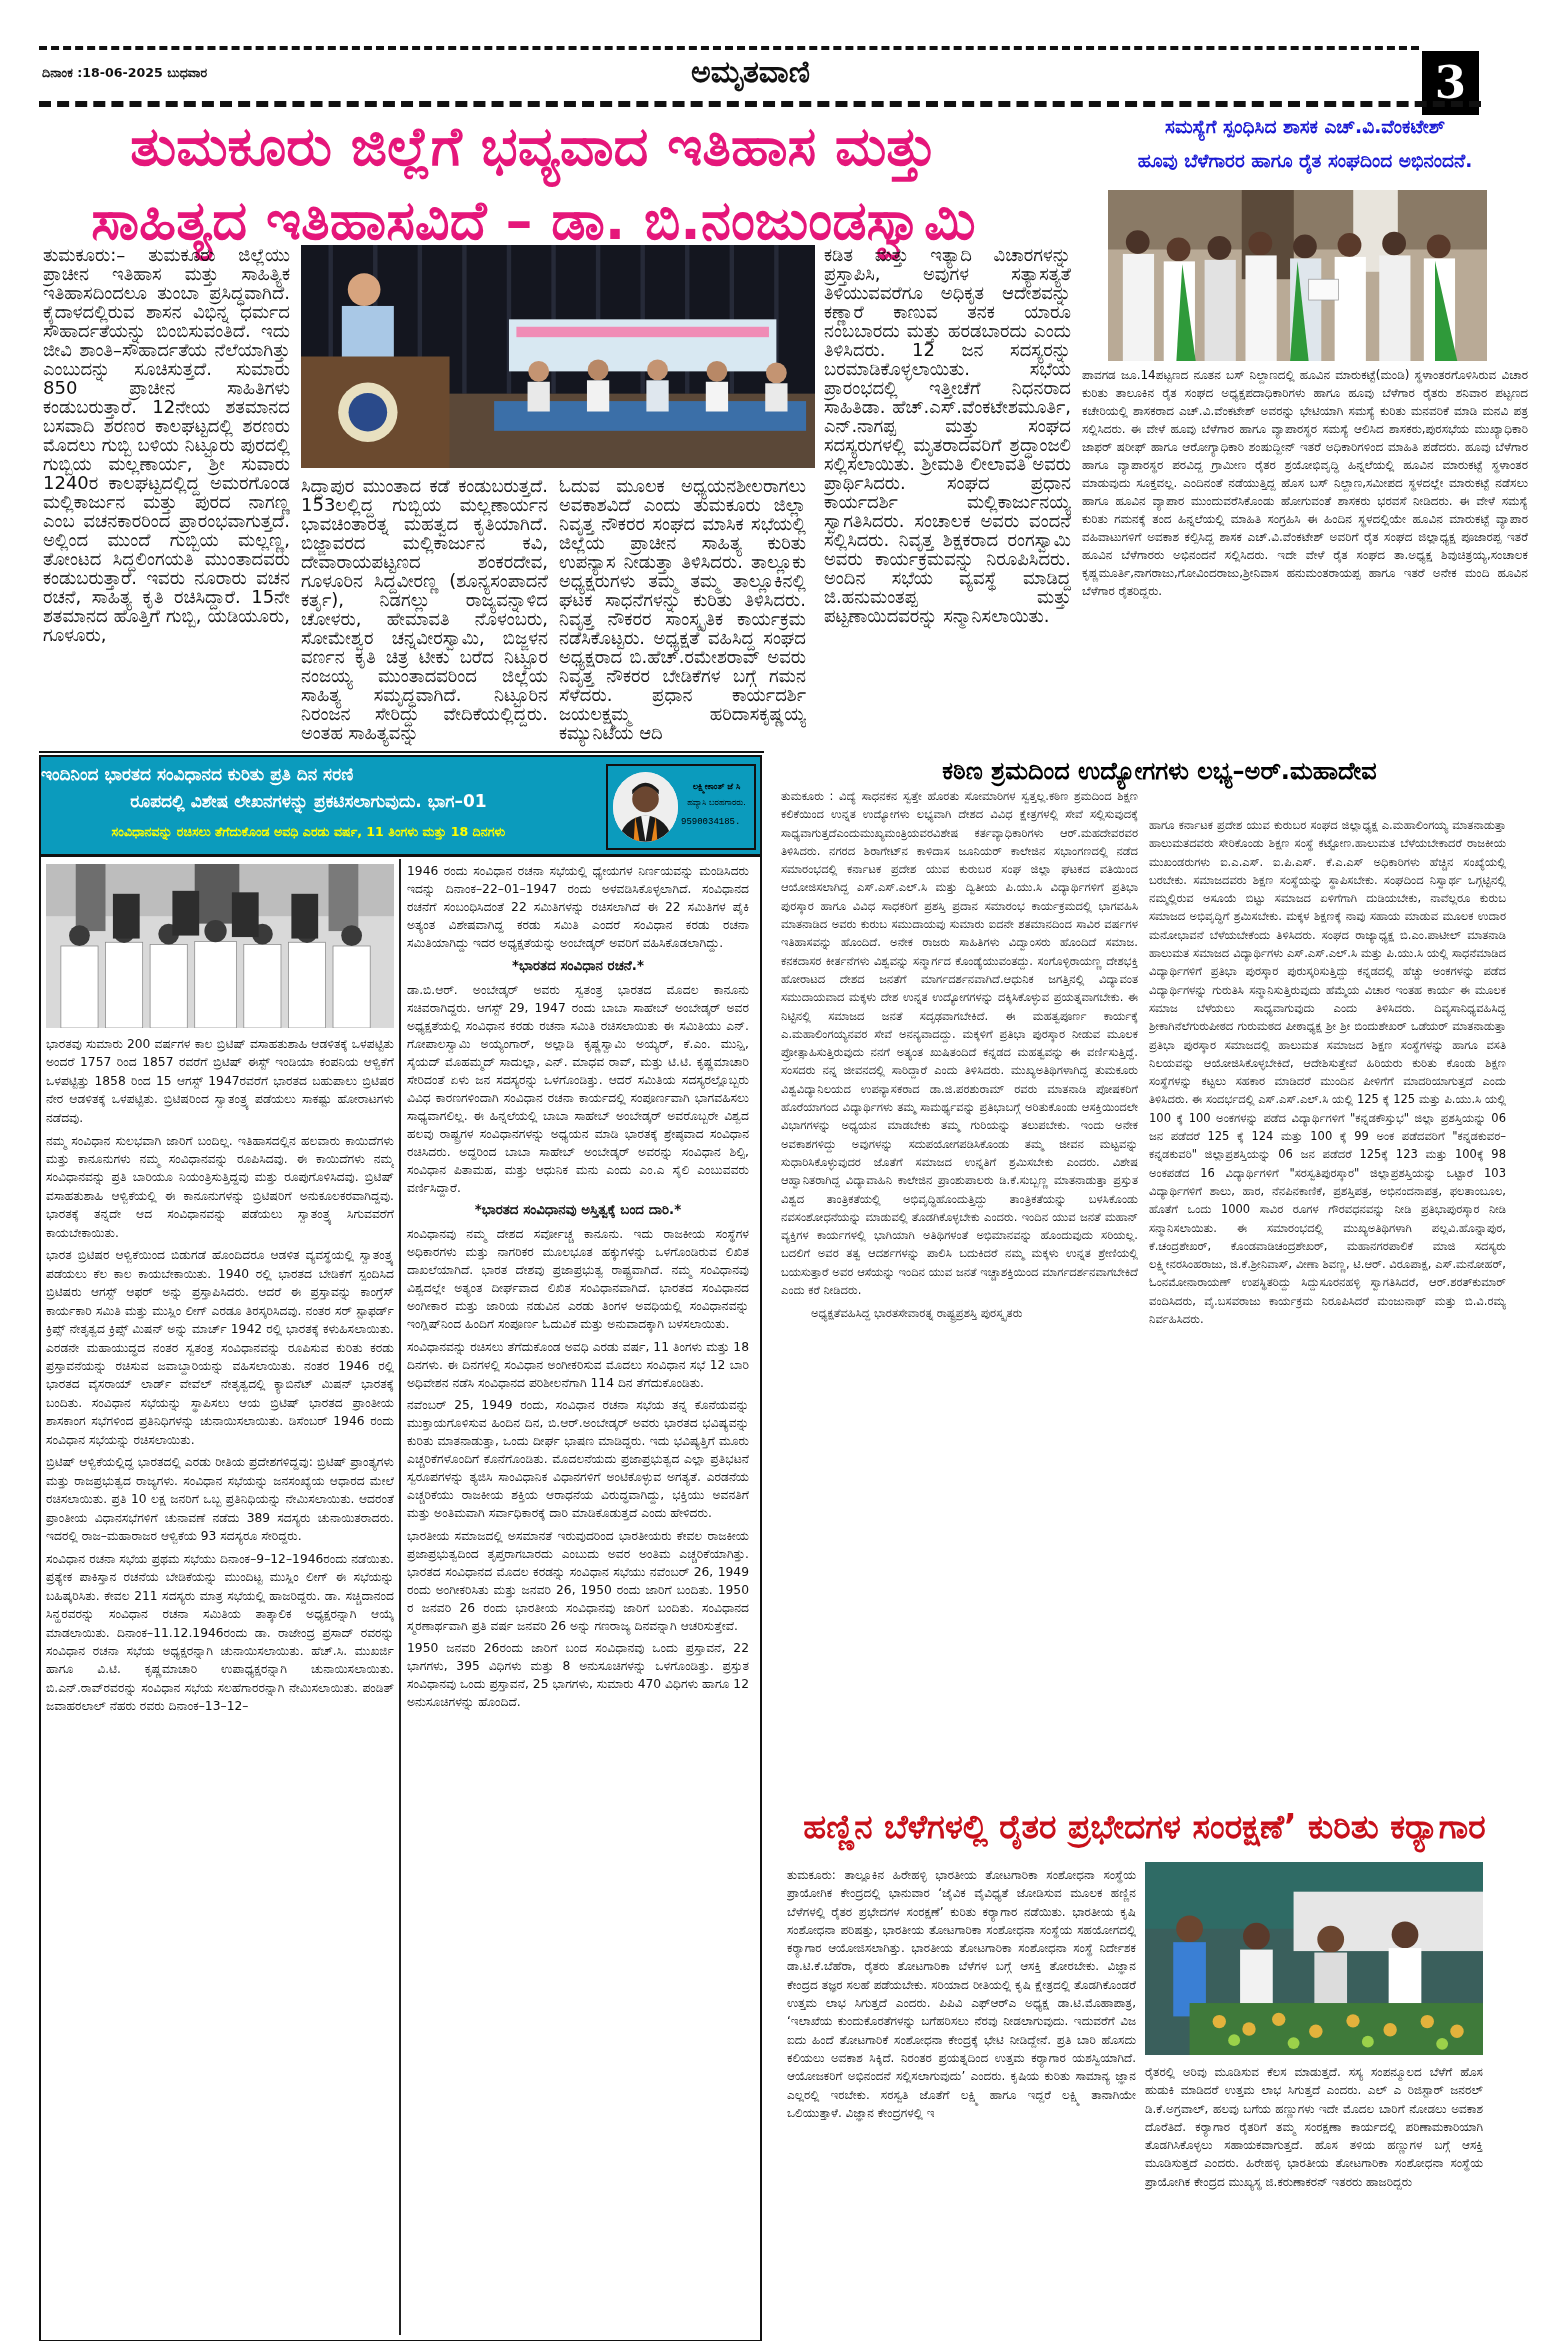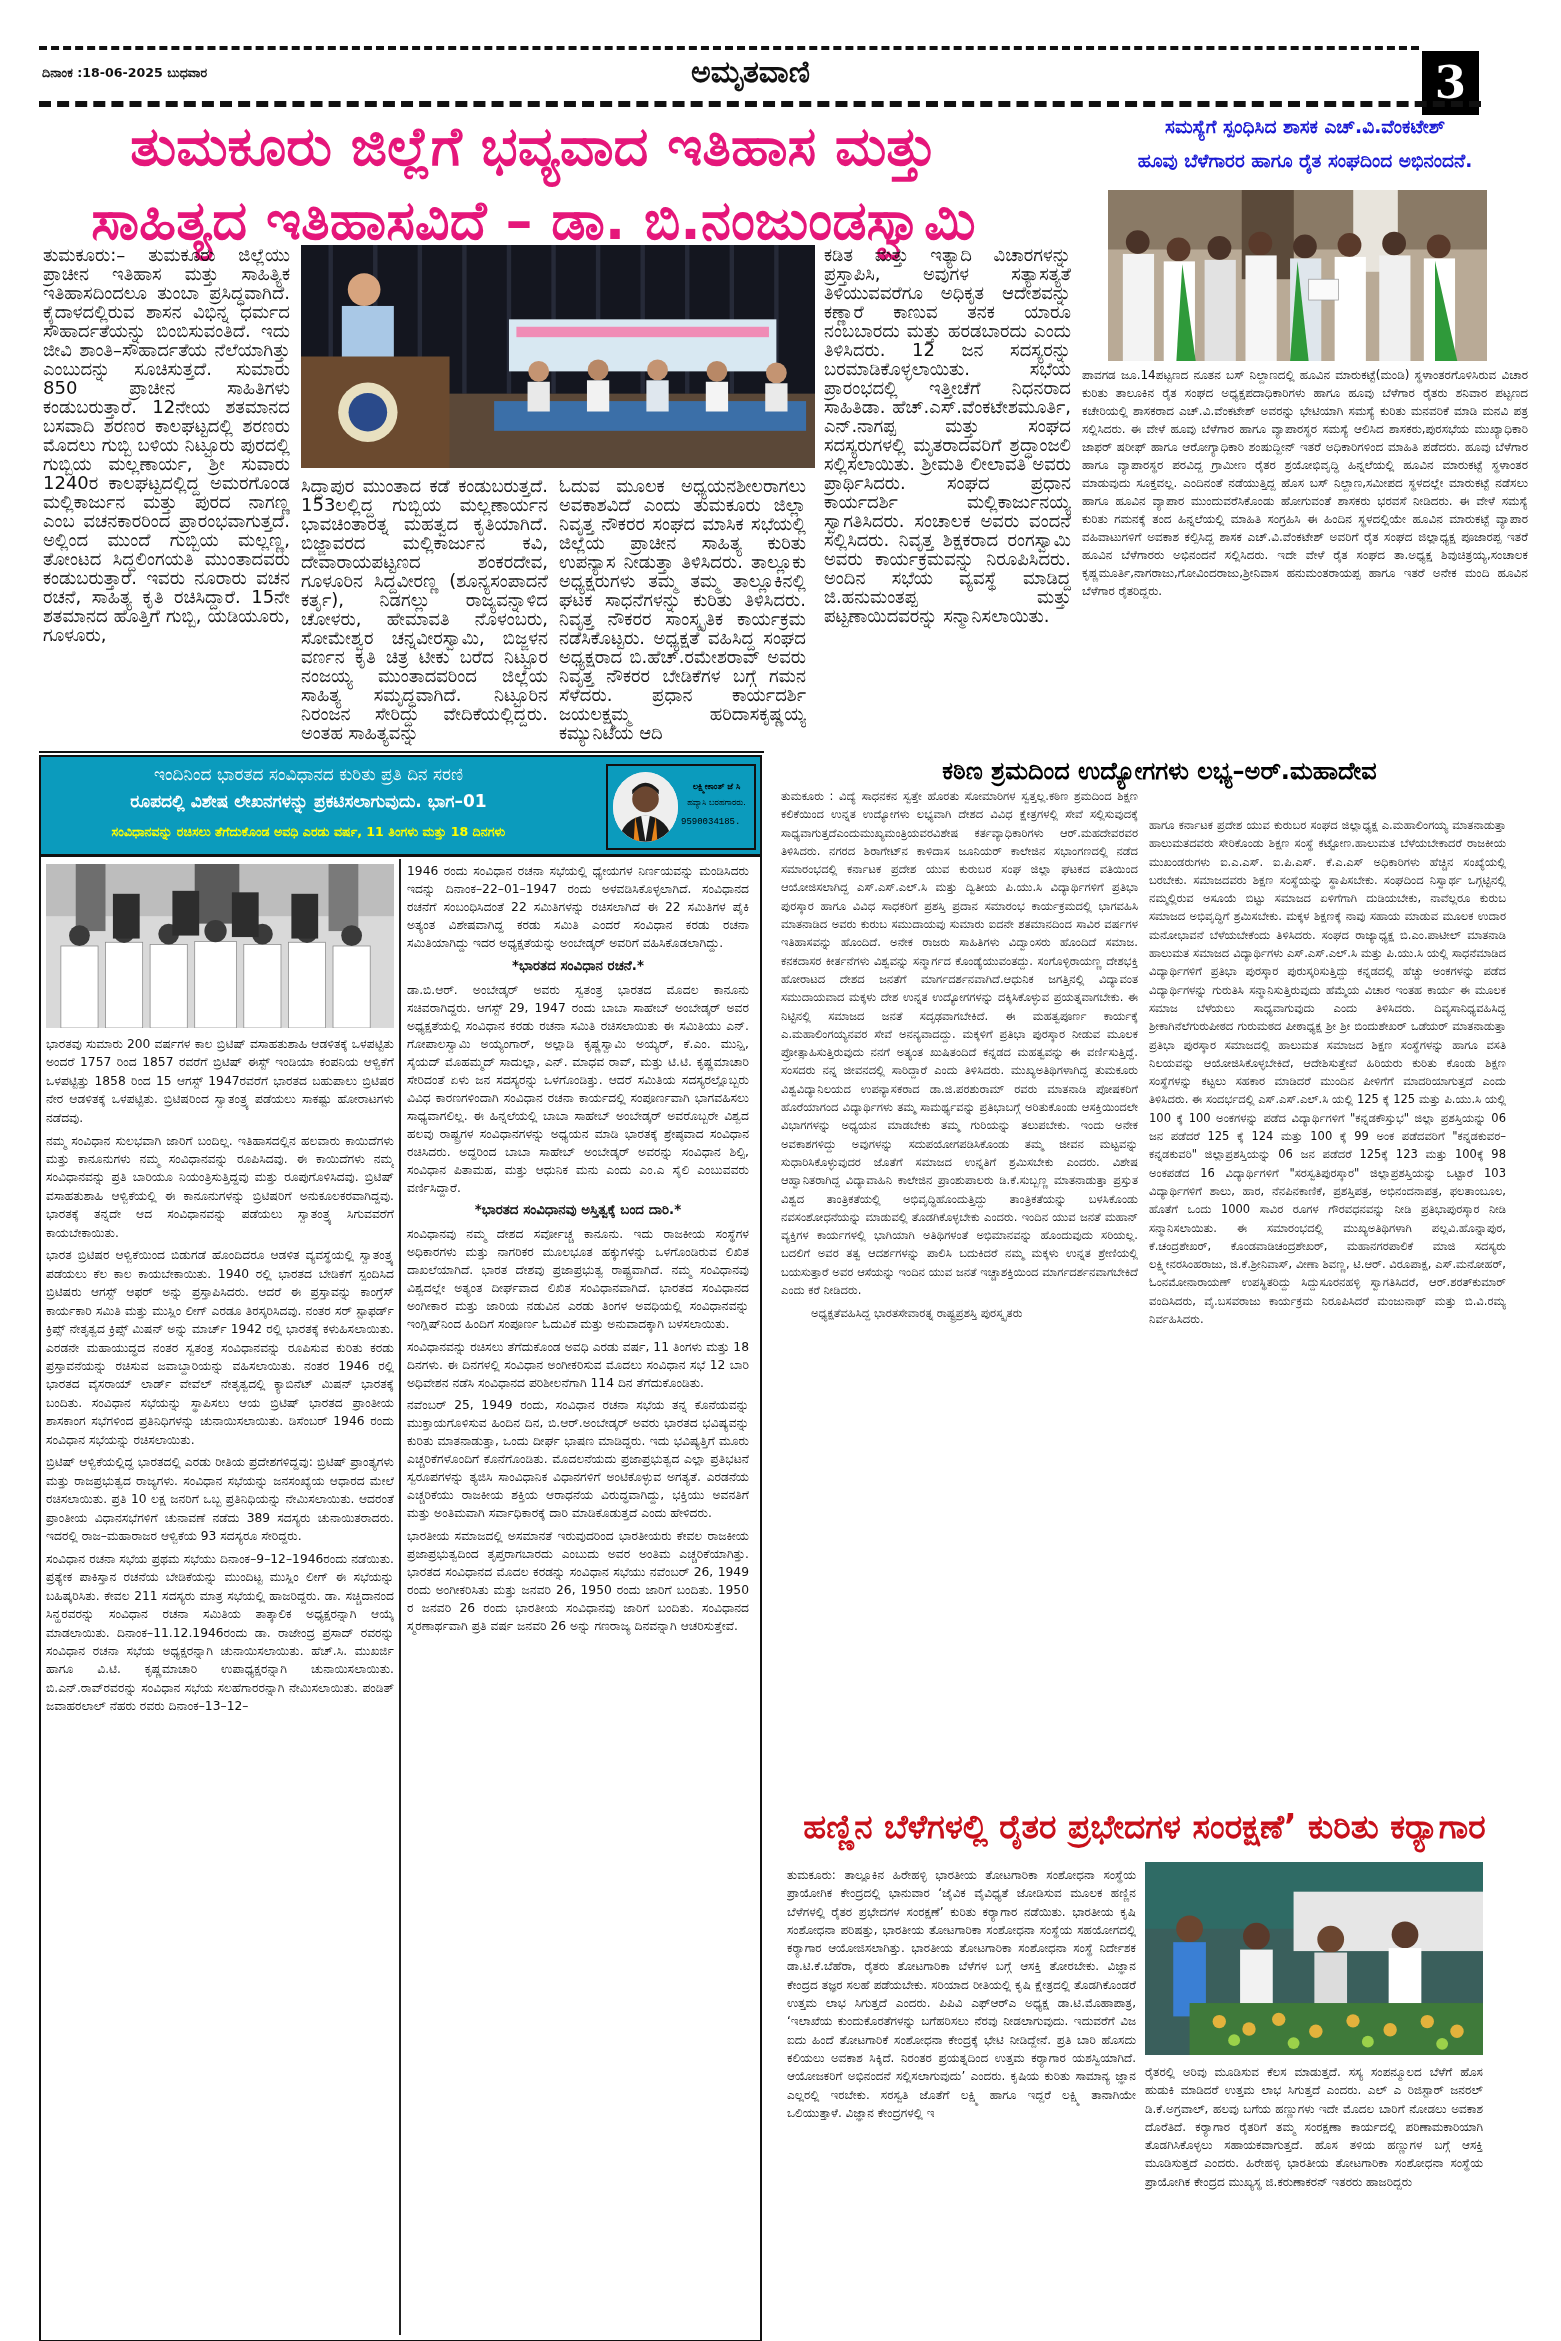--- a/index.html
+++ b/index.html
@@ -11,21 +11,21 @@
   .page-num{left:1422px;top:51px;width:57px;height:64px;background:#000;color:#fff;font-family:"DejaVu Serif",serif;font-weight:bold;font-size:45px;text-align:center;line-height:64px;}
   .pink-head{color:#e5167a;font-weight:bold;text-align:center;font-size:54px;line-height:74px;}
   .blue-head{color:#1a1ad4;font-weight:bold;text-align:center;font-size:18.6px;line-height:34px;}
   .col{position:absolute;font-size:18px;line-height:19px;text-align:justify;overflow:hidden;word-break:break-word;}
   .col p{margin:0 0 4.5px 0;}
   .photo{position:absolute;overflow:hidden;}
   .photo svg{width:100%;height:100%;display:block;}
   .vrule{position:absolute;width:1.5px;background:#222;}
   .hrule{position:absolute;height:2.2px;background:#111;}
   .banner{position:absolute;left:39px;top:755px;width:719px;height:97px;border:2.2px solid #111;background:#0b9bbd;}
-  .banner-line1{position:absolute;left:0;top:7.4px;width:535px;text-align:center;color:#fff;font-size:17px;font-weight:normal;}
+  .banner-line1{position:absolute;left:0;top:7.4px;width:535px;color:#fff;font-size:17px;font-weight:bold;}
   .banner-line2{position:absolute;left:0;top:34px;width:535px;text-align:center;color:#fff;font-size:17px;font-weight:bold;}
   .banner-line3{position:absolute;left:0;top:67px;width:535px;text-align:center;color:#ffff00;font-size:12.6px;font-weight:bold;}
   .author-box{position:absolute;left:565px;top:7.4px;width:146px;height:82px;border:2.2px solid #111;background:#0b9bbd;}
   .author-photo{position:absolute;left:4.5px;top:6px;width:65px;height:70px;background:#f2f2f2;border-radius:50%;overflow:hidden;}
   .author-name{position:absolute;left:73px;top:15px;font-size:8.2px;font-weight:bold;color:#000;width:71px;text-align:center;}
   .author-role{position:absolute;left:73px;top:31px;font-size:8.2px;color:#000;width:71px;text-align:center;}
   .author-phone{position:absolute;left:73px;top:51px;font-size:9px;font-family:Liberation Mono, monospace;color:#000;width:71px;text-align:left;}
   .const-box{position:absolute;left:39px;top:855px;width:719px;height:1483px;border:2.2px solid #111;}
   .subhead{font-weight:bold;text-align:center;font-size:13.4px;margin:4.5px 0 6px 0;}
   .black-head{position:absolute;font-weight:bold;color:#000;font-size:24px;text-align:center;}
@@ -191,20 +191,21 @@
 
 <div class="col" style="left:407px;top:862px;width:342px;height:1468px;font-size:12.3px;line-height:18px;">
   <p>1946 ರಂದು ಸಂವಿಧಾನ ರಚನಾ ಸಭೆಯಲ್ಲಿ ಧ್ಯೇಯಗಳ ನಿರ್ಣಯವನ್ನು ಮಂಡಿಸಿದರು ಇದನ್ನು ದಿನಾಂಕ–22–01–1947 ರಂದು ಅಳವಡಿಸಿಕೊಳ್ಳಲಾಗಿದೆ. ಸಂವಿಧಾನದ ರಚನೆಗೆ ಸಂಬಂಧಿಸಿದಂತೆ 22 ಸಮಿತಿಗಳನ್ನು ರಚಿಸಲಾಗಿದೆ ಈ 22 ಸಮಿತಿಗಳ ಪೈಕಿ ಅತ್ಯಂತ ವಿಶೇಷವಾಗಿದ್ದ ಕರಡು ಸಮಿತಿ ಎಂದರೆ ಸಂವಿಧಾನ ಕರಡು ರಚನಾ ಸಮಿತಿಯಾಗಿದ್ದು ಇದರ ಅಧ್ಯಕ್ಷತೆಯನ್ನು ಅಂಬೇಡ್ಕರ್ ಅವರಿಗೆ ವಹಿಸಿಕೊಡಲಾಗಿದ್ದು.</p>
   <div class="subhead">*ಭಾರತದ ಸಂವಿಧಾನ ರಚನೆ.*</div>
   <p>ಡಾ.ಬಿ.ಆರ್. ಅಂಬೇಡ್ಕರ್ ಅವರು ಸ್ವತಂತ್ರ ಭಾರತದ ಮೊದಲ ಕಾನೂನು ಸಚಿವರಾಗಿದ್ದರು. ಆಗಸ್ಟ್ 29, 1947 ರಂದು ಬಾಬಾ ಸಾಹೇಬ್ ಅಂಬೇಡ್ಕರ್ ಅವರ ಅಧ್ಯಕ್ಷತೆಯಲ್ಲಿ ಸಂವಿಧಾನ ಕರಡು ರಚನಾ ಸಮಿತಿ ರಚಿಸಲಾಯಿತು ಈ ಸಮಿತಿಯು ಎನ್. ಗೋಪಾಲಸ್ವಾಮಿ ಅಯ್ಯಂಗಾರ್, ಅಲ್ಲಾಡಿ ಕೃಷ್ಣಸ್ವಾಮಿ ಅಯ್ಯರ್, ಕೆ.ಎಂ. ಮುನ್ಷಿ, ಸೈಯದ್ ಮೊಹಮ್ಮದ್ ಸಾದುಲ್ಲಾ, ಎನ್. ಮಾಧವ ರಾವ್, ಮತ್ತು ಟಿ.ಟಿ. ಕೃಷ್ಣಮಾಚಾರಿ ಸೇರಿದಂತೆ ಏಳು ಜನ ಸದಸ್ಯರನ್ನು ಒಳಗೊಂಡಿತ್ತು. ಆದರೆ ಸಮಿತಿಯ ಸದಸ್ಯರಲ್ಲೊಬ್ಬರು ವಿವಿಧ ಕಾರಣಗಳಿಂದಾಗಿ ಸಂವಿಧಾನ ರಚನಾ ಕಾರ್ಯದಲ್ಲಿ ಸಂಪೂರ್ಣವಾಗಿ ಭಾಗವಹಿಸಲು ಸಾಧ್ಯವಾಗಲಿಲ್ಲ. ಈ ಹಿನ್ನಲೆಯಲ್ಲಿ ಬಾಬಾ ಸಾಹೇಬ್ ಅಂಬೇಡ್ಕರ್ ಅವರೊಬ್ಬರೇ ವಿಶ್ವದ ಹಲವು ರಾಷ್ಟ್ರಗಳ ಸಂವಿಧಾನಗಳನ್ನು ಅಧ್ಯಯನ ಮಾಡಿ ಭಾರತಕ್ಕೆ ಶ್ರೇಷ್ಠವಾದ ಸಂವಿಧಾನ ರಚಿಸಿದರು. ಅದ್ದರಿಂದ ಬಾಬಾ ಸಾಹೇಬ್ ಅಂಬೇಡ್ಕರ್ ಅವರನ್ನು ಸಂವಿಧಾನ ಶಿಲ್ಪಿ, ಸಂವಿಧಾನ ಪಿತಾಮಹ, ಮತ್ತು ಆಧುನಿಕ ಮನು ಎಂದು ಎಂ.ಎ ಸೈಲಿ ಎಂಬುವವರು ವರ್ಣಿಸಿದ್ದಾರೆ.</p>
   <div class="subhead">*ಭಾರತದ ಸಂವಿಧಾನವು ಅಸ್ತಿತ್ವಕ್ಕೆ ಬಂದ ದಾರಿ.*</div>
   <p>ಸಂವಿಧಾನವು ನಮ್ಮ ದೇಶದ ಸರ್ವೋಚ್ಚ ಕಾನೂನು. ಇದು ರಾಜಕೀಯ ಸಂಸ್ಥೆಗಳ ಅಧಿಕಾರಗಳು ಮತ್ತು ನಾಗರಿಕರ ಮೂಲಭೂತ ಹಕ್ಕುಗಳನ್ನು ಒಳಗೊಂಡಿರುವ ಲಿಖಿತ ದಾಖಲೆಯಾಗಿದೆ. ಭಾರತ ದೇಶವು ಪ್ರಜಾಪ್ರಭುತ್ವ ರಾಷ್ಟ್ರವಾಗಿದೆ. ನಮ್ಮ ಸಂವಿಧಾನವು ವಿಶ್ವದಲ್ಲೇ ಅತ್ಯಂತ ದೀರ್ಘವಾದ ಲಿಖಿತ ಸಂವಿಧಾನವಾಗಿದೆ. ಭಾರತದ ಸಂವಿಧಾನದ ಅಂಗೀಕಾರ ಮತ್ತು ಜಾರಿಯ ನಡುವಿನ ಎರಡು ತಿಂಗಳ ಅವಧಿಯಲ್ಲಿ ಸಂವಿಧಾನವನ್ನು ಇಂಗ್ಲಿಷ್‌ನಿಂದ ಹಿಂದಿಗೆ ಸಂಪೂರ್ಣ ಓದುವಿಕೆ ಮತ್ತು ಅನುವಾದಕ್ಕಾಗಿ ಬಳಸಲಾಯಿತು.</p>
   <p>ಸಂವಿಧಾನವನ್ನು ರಚಿಸಲು ತೆಗೆದುಕೊಂಡ ಅವಧಿ ಎರಡು ವರ್ಷ, 11 ತಿಂಗಳು ಮತ್ತು 18 ದಿನಗಳು. ಈ ದಿನಗಳಲ್ಲಿ ಸಂವಿಧಾನ ಅಂಗೀಕರಿಸುವ ಮೊದಲು ಸಂವಿಧಾನ ಸಭೆ 12 ಬಾರಿ ಅಧಿವೇಶನ ನಡೆಸಿ ಸಂವಿಧಾನದ ಪರಿಶೀಲನೆಗಾಗಿ 114 ದಿನ ತೆಗೆದುಕೊಂಡಿತು.</p>
   <p>ನವೆಂಬರ್ 25, 1949 ರಂದು, ಸಂವಿಧಾನ ರಚನಾ ಸಭೆಯ ತನ್ನ ಕೊನೆಯವನ್ನು ಮುಕ್ತಾಯಗೊಳಿಸುವ ಹಿಂದಿನ ದಿನ, ಬಿ.ಆರ್.ಅಂಬೇಡ್ಕರ್ ಅವರು ಭಾರತದ ಭವಿಷ್ಯವನ್ನು ಕುರಿತು ಮಾತನಾಡುತ್ತಾ, ಒಂದು ದೀರ್ಘ ಭಾಷಣ ಮಾಡಿದ್ದರು. ಇದು ಭವಿಷ್ಯತ್ತಿಗೆ ಮೂರು ಎಚ್ಚರಿಕೆಗಳೊಂದಿಗೆ ಕೊನೆಗೊಂಡಿತು. ಮೊದಲನೆಯದು ಪ್ರಜಾಪ್ರಭುತ್ವದ ಎಲ್ಲಾ ಪ್ರತಿಭಟನೆ ಸ್ವರೂಪಗಳನ್ನು ತ್ಯಜಿಸಿ ಸಾಂವಿಧಾನಿಕ ವಿಧಾನಗಳಿಗೆ ಅಂಟಿಕೊಳ್ಳುವ ಅಗತ್ಯತೆ. ಎರಡನೆಯ ಎಚ್ಚರಿಕೆಯು ರಾಜಕೀಯ ಶಕ್ತಿಯ ಆರಾಧನೆಯ ವಿರುದ್ಧವಾಗಿದ್ದು, ಭಕ್ತಿಯು ಅವನತಿಗೆ ಮತ್ತು ಅಂತಿಮವಾಗಿ ಸರ್ವಾಧಿಕಾರಕ್ಕೆ ದಾರಿ ಮಾಡಿಕೊಡುತ್ತದೆ ಎಂದು ಹೇಳಿದರು.</p>
   <p>ಭಾರತೀಯ ಸಮಾಜದಲ್ಲಿ ಅಸಮಾನತೆ ಇರುವುದರಿಂದ ಭಾರತೀಯರು ಕೇವಲ ರಾಜಕೀಯ ಪ್ರಜಾಪ್ರಭುತ್ವದಿಂದ ತೃಪ್ತರಾಗಬಾರದು ಎಂಬುದು ಅವರ ಅಂತಿಮ ಎಚ್ಚರಿಕೆಯಾಗಿತ್ತು. ಭಾರತದ ಸಂವಿಧಾನದ ಮೊದಲ ಕರಡನ್ನು ಸಂವಿಧಾನ ಸಭೆಯು ನವೆಂಬರ್ 26, 1949 ರಂದು ಅಂಗೀಕರಿಸಿತು ಮತ್ತು ಜನವರಿ 26, 1950 ರಂದು ಜಾರಿಗೆ ಬಂದಿತು. 1950 ರ ಜನವರಿ 26 ರಂದು ಭಾರತೀಯ ಸಂವಿಧಾನವು ಜಾರಿಗೆ ಬಂದಿತು. ಸಂವಿಧಾನದ ಸ್ಮರಣಾರ್ಥವಾಗಿ ಪ್ರತಿ ವರ್ಷ ಜನವರಿ 26 ಅನ್ನು ಗಣರಾಜ್ಯ ದಿನವನ್ನಾಗಿ ಆಚರಿಸುತ್ತೇವೆ.</p>
+  <p>1950 ಜನವರಿ 26ರಂದು ಜಾರಿಗೆ ಬಂದ ಸಂವಿಧಾನವು ಒಂದು ಪ್ರಸ್ತಾವನೆ, 22 ಭಾಗಗಳು, 395 ವಿಧಿಗಳು ಮತ್ತು 8 ಅನುಸೂಚಿಗಳನ್ನು ಒಳಗೊಂಡಿತ್ತು. ಪ್ರಸ್ತುತ ಸಂವಿಧಾನವು ಒಂದು ಪ್ರಸ್ತಾವನೆ, 25 ಭಾಗಗಳು, ಸುಮಾರು 470 ವಿಧಿಗಳು ಹಾಗೂ 12 ಅನುಸೂಚಿಗಳನ್ನು ಹೊಂದಿದೆ.</p>
 </div>
 
 <div class="black-head" style="left:773px;top:757px;width:773px;">ಕಠಿಣ ಶ್ರಮದಿಂದ ಉದ್ಯೋಗಗಳು ಲಭ್ಯ–ಅರ್.ಮಹಾದೇವ</div>
 <div class="col" style="left:781px;top:787px;width:357px;height:948px;font-size:11.5px;line-height:18.3px;">
   <p>ತುಮಕೂರು : ವಿದ್ಯೆ ಸಾಧನಕನ ಸ್ವತ್ತೇ ಹೊರತು ಸೋಮಾರಿಗಳ ಸ್ವತ್ತಲ್ಲ.ಕಠಿಣ ಶ್ರಮದಿಂದ ಶಿಕ್ಷಣ ಕಲಿಕೆಯಿಂದ ಉನ್ನತ ಉದ್ಯೋಗಳು ಲಭ್ಯವಾಗಿ ದೇಶದ ವಿವಿಧ ಕ್ಷೇತ್ರಗಳಲ್ಲಿ ಸೇವೆ ಸಲ್ಲಿಸುವುದಕ್ಕೆ ಸಾಧ್ಯವಾಗುತ್ತದೆಎಂದುಮುಖ್ಯಮಂತ್ರಿಯವರವಿಶೇಷ ಕರ್ತವ್ಯಾಧಿಕಾರಿಗಳು ಆರ್.ಮಹದೇವರವರ ತಿಳಿಸಿದರು. ನಗರದ ಶಿರಾಗೇಟ್‌ನ ಕಾಳಿದಾಸ ಜೂನಿಯರ್ ಕಾಲೇಜಿನ ಸಭಾಂಗಣದಲ್ಲಿ ನಡೆದ ಸಮಾರಂಭದಲ್ಲಿ ಕರ್ನಾಟಕ ಪ್ರದೇಶ ಯುವ ಕುರುಬರ ಸಂಘ ಜಿಲ್ಲಾ ಘಟಕದ ವತಿಯಿಂದ ಆಯೋಜಿಸಲಾಗಿದ್ದ ಎಸ್.ಎಸ್.ಎಲ್.ಸಿ ಮತ್ತು ದ್ವಿತೀಯ ಪಿ.ಯು.ಸಿ ವಿದ್ಯಾರ್ಥಿಗಳಿಗೆ ಪ್ರತಿಭಾ ಪುರಸ್ಕಾರ ಹಾಗೂ ವಿವಿಧ ಸಾಧಕರಿಗೆ ಪ್ರಶಸ್ತಿ ಪ್ರದಾನ ಸಮಾರಂಭ ಕಾರ್ಯಕ್ರಮದಲ್ಲಿ ಭಾಗವಹಿಸಿ ಮಾತನಾಡಿದ ಅವರು ಕುರುಬ ಸಮುದಾಯವು ಸುಮಾರು ಐದನೇ ಶತಮಾನದಿಂದ ಸಾವಿರ ವರ್ಷಗಳ ಇತಿಹಾಸವನ್ನು ಹೊಂದಿದೆ. ಅನೇಕ ರಾಜರು ಸಾಹಿತಿಗಳು ವಿದ್ವಾಂಸರು ಹೊಂದಿದೆ ಸಮಾಜ. ಕನಕದಾಸರ ಕೀರ್ತನೆಗಳು ವಿಶ್ವವನ್ನು ಸನ್ಮಾರ್ಗದ ಕೊಂಡ್ಯೆಯುವಂತದ್ದು. ಸಂಗೊಳ್ಳಿರಾಯಣ್ಣ ದೇಶಭಕ್ತಿ ಹೋರಾಟದ ದೇಶದ ಜನತೆಗೆ ಮಾರ್ಗದರ್ಶನವಾಗಿದೆ.ಆಧುನಿಕ ಜಗತ್ತಿನಲ್ಲಿ ವಿದ್ಯಾವಂತ ಸಮುದಾಯವಾದ ಮಕ್ಕಳು ದೇಶ ಉನ್ನತ ಉದ್ಯೋಗಗಳನ್ನು ದಕ್ಕಿಸಿಕೊಳ್ಳುವ ಪ್ರಯತ್ನವಾಗಬೇಕು. ಈ ನಿಟ್ಟಿನಲ್ಲಿ ಸಮಾಜದ ಜನತೆ ಸದೃಢವಾಗಬೇಕಿದೆ. ಈ ಮಹತ್ವಪೂರ್ಣ ಕಾರ್ಯಕ್ಕೆ ಎ.ಮಹಾಲಿಂಗಯ್ಯನವರ ಸೇವೆ ಅನನ್ಯವಾದದ್ದು. ಮಕ್ಕಳಿಗೆ ಪ್ರತಿಭಾ ಪುರಸ್ಕಾರ ನೀಡುವ ಮೂಲಕ ಪ್ರೋತ್ಸಾಹಿಸುತ್ತಿರುವುದು ನನಗೆ ಅತ್ಯಂತ ಖುಷಿತಂದಿದೆ ಕನ್ನಡದ ಮಹತ್ವವನ್ನು ಈ ವರ್ಣಿಸುತ್ತಿದ್ದೆ. ಸಂಸದರು ನನ್ನ ಜೀವನದಲ್ಲಿ ಸಾರಿದ್ದಾರೆ ಎಂದು ತಿಳಿಸಿದರು. ಮುಖ್ಯಅತಿಥಿಗಳಾಗಿದ್ದ ತುಮಕೂರು ವಿಶ್ವವಿದ್ಯಾನಿಲಯದ ಉಪನ್ಯಾಸಕರಾದ ಡಾ.ಜಿ.ಪರಶುರಾಮ್ ರವರು ಮಾತನಾಡಿ ಪೋಷಕರಿಗೆ ಹೊರೆಯಾಗಂದ ವಿದ್ಯಾರ್ಥಿಗಳು ತಮ್ಮ ಸಾಮರ್ಥ್ಯವನ್ನು ಪ್ರತಿಭಾಬಗ್ಗೆ ಅರಿತುಕೊಂಡು ಆಸಕ್ತಿಯಿಂದಲೇ ವಿಭಾಗಗಳನ್ನು ಅಧ್ಯಯನ ಮಾಡಬೇಕು ತಮ್ಮ ಗುರಿಯನ್ನು ತಲುಪಬೇಕು. ಇಂದು ಅನೇಕ ಅವಕಾಶಗಳಿದ್ದು ಅವುಗಳನ್ನು ಸದುಪಯೋಗಪಡಿಸಿಕೊಂಡು ತಮ್ಮ ಜೀವನ ಮಟ್ಟವನ್ನು ಸುಧಾರಿಸಿಕೊಳ್ಳುವುದರ ಜೊತೆಗೆ ಸಮಾಜದ ಉನ್ನತಿಗೆ ಶ್ರಮಿಸಬೇಕು ಎಂದರು. ವಿಶೇಷ ಆಹ್ವಾನಿತರಾಗಿದ್ದ ವಿದ್ಯಾವಾಹಿನಿ ಕಾಲೇಜಿನ ಪ್ರಾಂಶುಪಾಲರು ಡಿ.ಕೆ.ಸುಬ್ಬಣ್ಣ ಮಾತನಾಡುತ್ತಾ ಪ್ರಸ್ತುತ ವಿಶ್ವದ ತಾಂತ್ರಿಕತೆಯಲ್ಲಿ ಅಭಿವೃದ್ಧಿಹೊಂದುತ್ತಿದ್ದು ತಾಂತ್ರಿಕತೆಯನ್ನು ಬಳಸಿಕೊಂಡು ನವಸಂಶೋಧನೆಯನ್ನು ಮಾಡುವಲ್ಲಿ ತೊಡಗಿಕೊಳ್ಳಬೇಕು ಎಂದರು. ಇಂದಿನ ಯುವ ಜನತೆ ಮಹಾನ್ ವ್ಯಕ್ತಿಗಳ ಕಾರ್ಯಗಳಲ್ಲಿ ಭಾಗಿಯಾಗಿ ಅತಿಥಿಗಳಂತೆ ಅಭಿಮಾನವನ್ನು ಹೊಂದುವುದು ಸರಿಯಲ್ಲ. ಬದಲಿಗೆ ಅವರ ತತ್ವ ಆದರ್ಶಗಳನ್ನು ಪಾಲಿಸಿ ಬದುಕಿದರೆ ನಮ್ಮ ಮಕ್ಕಳು ಉನ್ನತ ಶ್ರೇಣಿಯಲ್ಲಿ ಬಯಸುತ್ತಾರೆ ಅವರ ಆಸೆಯನ್ನು ಇಂದಿನ ಯುವ ಜನತೆ ಇಚ್ಚಾಶಕ್ತಿಯಿಂದ ಮಾರ್ಗದರ್ಶನವಾಗಬೇಕಿದೆ ಎಂದು ಕರೆ ನೀಡಿದರು.</p>
   <p style="text-indent:30px;">ಅಧ್ಯಕ್ಷತೆವಹಿಸಿದ್ದ ಭಾರತಸೇವಾರತ್ನ ರಾಷ್ಟ್ರಪ್ರಶಸ್ತಿ ಪುರಸ್ಕೃತರು</p>
 </div>
 <div class="col" style="left:1149px;top:816px;width:357px;height:948px;font-size:11.5px;line-height:18.3px;">ಹಾಗೂ ಕರ್ನಾಟಕ ಪ್ರದೇಶ ಯುವ ಕುರುಬರ ಸಂಘದ ಜಿಲ್ಲಾಧ್ಯಕ್ಷ ಎ.ಮಹಾಲಿಂಗಯ್ಯ ಮಾತನಾಡುತ್ತಾ ಹಾಲುಮತದವರು ಸೇರಿಕೊಂಡು ಶಿಕ್ಷಣ ಸಂಸ್ಥೆ ಕಟ್ಟೋಣ.ಹಾಲುಮತ ಬೆಳೆಯಬೇಕಾದರೆ ರಾಜಕೀಯ ಮುಖಂಡರುಗಳು ಐ.ಎ.ಎಸ್. ಐ.ಪಿ.ಎಸ್. ಕೆ.ಎ.ಎಸ್ ಅಧಿಕಾರಿಗಳು ಹೆಚ್ಚಿನ ಸಂಖ್ಯೆಯಲ್ಲಿ ಬರಬೇಕು. ಸಮಾಜದವರು ಶಿಕ್ಷಣ ಸಂಸ್ಥೆಯನ್ನು ಸ್ಥಾಪಿಸಬೇಕು. ಸಂಘದಿಂದ ನಿಸ್ವಾರ್ಥ ಒಗ್ಗಟ್ಟಿನಲ್ಲಿ ನಮ್ಮಲ್ಲಿರುವ ಅಸೂಯೆ ಬಿಟ್ಟು ಸಮಾಜದ ಏಳಿಗೆಗಾಗಿ ದುಡಿಯಬೇಕು, ನಾವೆಲ್ಲರೂ ಕುರುಬ ಸಮಾಜದ ಅಭಿವೃದ್ಧಿಗೆ ಶ್ರಮಿಸಬೇಕು. ಮಕ್ಕಳ ಶಿಕ್ಷಣಕ್ಕೆ ನಾವು ಸಹಾಯ ಮಾಡುವ ಮೂಲಕ ಉದಾರ ಮನೋಭಾವನೆ ಬೆಳೆಯಬೇಕೆಂದು ತಿಳಿಸಿದರು. ಸಂಘದ ರಾಜ್ಯಾಧ್ಯಕ್ಷ ಬಿ.ಎಂ.ಪಾಟೀಲ್ ಮಾತನಾಡಿ ಹಾಲುಮತ ಸಮಾಜದ ವಿದ್ಯಾರ್ಥಿಗಳು ಎಸ್.ಎಸ್.ಎಲ್.ಸಿ ಮತ್ತು ಪಿ.ಯು.ಸಿ ಯಲ್ಲಿ ಸಾಧನೆಮಾಡಿದ ವಿದ್ಯಾರ್ಥಿಗಳಿಗೆ ಪ್ರತಿಭಾ ಪುರಸ್ಕಾರ ಪುರುಸ್ಕರಿಸುತ್ತಿದ್ದು ಕನ್ನಡದಲ್ಲಿ ಹೆಚ್ಚು ಅಂಕಗಳನ್ನು ಪಡೆದ ವಿದ್ಯಾರ್ಥಿಗಳನ್ನು ಗುರುತಿಸಿ ಸನ್ಮಾನಿಸುತ್ತಿರುವುದು ಹೆಮ್ಮೆಯ ವಿಚಾರ ಇಂತಹ ಕಾರ್ಯ ಈ ಮೂಲಕ ಸಮಾಜ ಬೆಳೆಯಲು ಸಾಧ್ಯವಾಗುವುದು ಎಂದು ತಿಳಿಸಿದರು. ದಿವ್ಯಸಾನಿಧ್ಯವಹಿಸಿದ್ದ ಶ್ರೀಕಾಗಿನೆಲೆಗುರುಪೀಠದ ಗುರುಮಠದ ಪೀಠಾಧ್ಯಕ್ಷ ಶ್ರೀ ಶ್ರೀ ಬಿಂದುಶೇಖರ್ ಒಡೆಯರ್ ಮಾತನಾಡುತ್ತಾ ಪ್ರತಿಭಾ ಪುರಸ್ಕಾರ ಸಮಾಜದಲ್ಲಿ ಹಾಲುಮತ ಸಮಾಜದ ಶಿಕ್ಷಣ ಸಂಸ್ಥೆಗಳನ್ನು ಹಾಗೂ ವಸತಿ ನಿಲಯವನ್ನು ಆಯೋಜಿಸಿಕೊಳ್ಳಬೇಕಿದೆ, ಆದೇಶಿಸುತ್ತೇವೆ ಹಿರಿಯರು ಕುರಿತು ಕೊಂಡು ಶಿಕ್ಷಣ ಸಂಸ್ಥೆಗಳನ್ನು ಕಟ್ಟಲು ಸಹಕಾರ ಮಾಡಿದರೆ ಮುಂದಿನ ಪೀಳಿಗೆಗೆ ಮಾದರಿಯಾಗುತ್ತದೆ ಎಂದು ತಿಳಿಸಿದರು. ಈ ಸಂದರ್ಭದಲ್ಲಿ ಎಸ್.ಎಸ್.ಎಲ್.ಸಿ ಯಲ್ಲಿ 125 ಕ್ಕೆ 125 ಮತ್ತು ಪಿ.ಯು.ಸಿ ಯಲ್ಲಿ 100 ಕ್ಕೆ 100 ಅಂಕಗಳನ್ನು ಪಡೆದ ವಿದ್ಯಾರ್ಥಿಗಳಿಗೆ "ಕನ್ನಡಕೌಸ್ತುಭ" ಜಿಲ್ಲಾ ಪ್ರಶಸ್ತಿಯನ್ನು 06 ಜನ ಪಡೆದರೆ 125 ಕ್ಕೆ 124 ಮತ್ತು 100 ಕ್ಕೆ 99 ಅಂಕ ಪಡೆದವರಿಗೆ "ಕನ್ನಡಕುವರ–ಕನ್ನಡಕುವರಿ" ಜಿಲ್ಲಾಪ್ರಶಸ್ತಿಯನ್ನು 06 ಜನ ಪಡೆದರೆ 125ಕ್ಕೆ 123 ಮತ್ತು 100ಕ್ಕೆ 98 ಅಂಕಪಡೆದ 16 ವಿದ್ಯಾರ್ಥಿಗಳಿಗೆ "ಸರಸ್ವತಿಪುರಸ್ಕಾರ" ಜಿಲ್ಲಾಪ್ರಶಸ್ತಿಯನ್ನು ಒಟ್ಟಾರೆ 103 ವಿದ್ಯಾರ್ಥಿಗಳಿಗೆ ಶಾಲು, ಹಾರ, ನೆನಪಿನಕಾಣಿಕೆ, ಪ್ರಶಸ್ತಿಪತ್ರ, ಅಭಿನಂದನಾಪತ್ರ, ಫಲತಾಂಬೂಲ, ಹೊತೆಗೆ ಒಂದು 1000 ಸಾವಿರ ರೂಗಳ ಗೌರವಧನವನ್ನು ನೀಡಿ ಪ್ರತಿಭಾಪುರಸ್ಕಾರ ನೀಡಿ ಸನ್ಮಾನಿಸಲಾಯಿತು. ಈ ಸಮಾರಂಭದಲ್ಲಿ ಮುಖ್ಯಅತಿಥಿಗಳಾಗಿ ಪಲ್ಲವಿ.ಹೊನ್ನಾಪುರ, ಕೆ.ಚಂದ್ರಶೇಖರ್, ಕೊಂಡವಾಡಿಚಂದ್ರಶೇಖರ್, ಮಹಾನಗರಪಾಲಿಕೆ ಮಾಜಿ ಸದಸ್ಯರು ಲಕ್ಷ್ಮೀನರಸಿಂಹರಾಜು, ಜಿ.ಕೆ.ಶ್ರೀನಿವಾಸ್, ವೀಣಾ ಶಿವಣ್ಣ, ಟಿ.ಆರ್. ವಿರೂಪಾಕ್ಷ, ಎಸ್.ಮನೋಹರ್, ಓಂನಮೋನಾರಾಯಣ್ ಉಪಸ್ಥಿತರಿದ್ದು ಸಿದ್ದುಸೂರನಹಳ್ಳಿ ಸ್ವಾಗತಿಸಿದರೆ, ಆರ್.ಶರತ್‌ಕುಮಾರ್ ವಂದಿಸಿದರು, ವೈ.ಬಸವರಾಜು ಕಾರ್ಯಕ್ರಮ ನಿರೂಪಿಸಿದರೆ ಮಂಜುನಾಥ್ ಮತ್ತು ಬಿ.ವಿ.ರಮ್ಯ ನಿರ್ವಹಿಸಿದರು.</div>
 
 <div class="red-head" style="left:773px;top:1807px;width:743px;">ಹಣ್ಣಿನ ಬೆಳೆಗಳಲ್ಲಿ ರೈತರ ಪ್ರಭೇದಗಳ ಸಂರಕ್ಷಣೆ’ ಕುರಿತು ಕರ‍್ಯಾಗಾರ</div>

